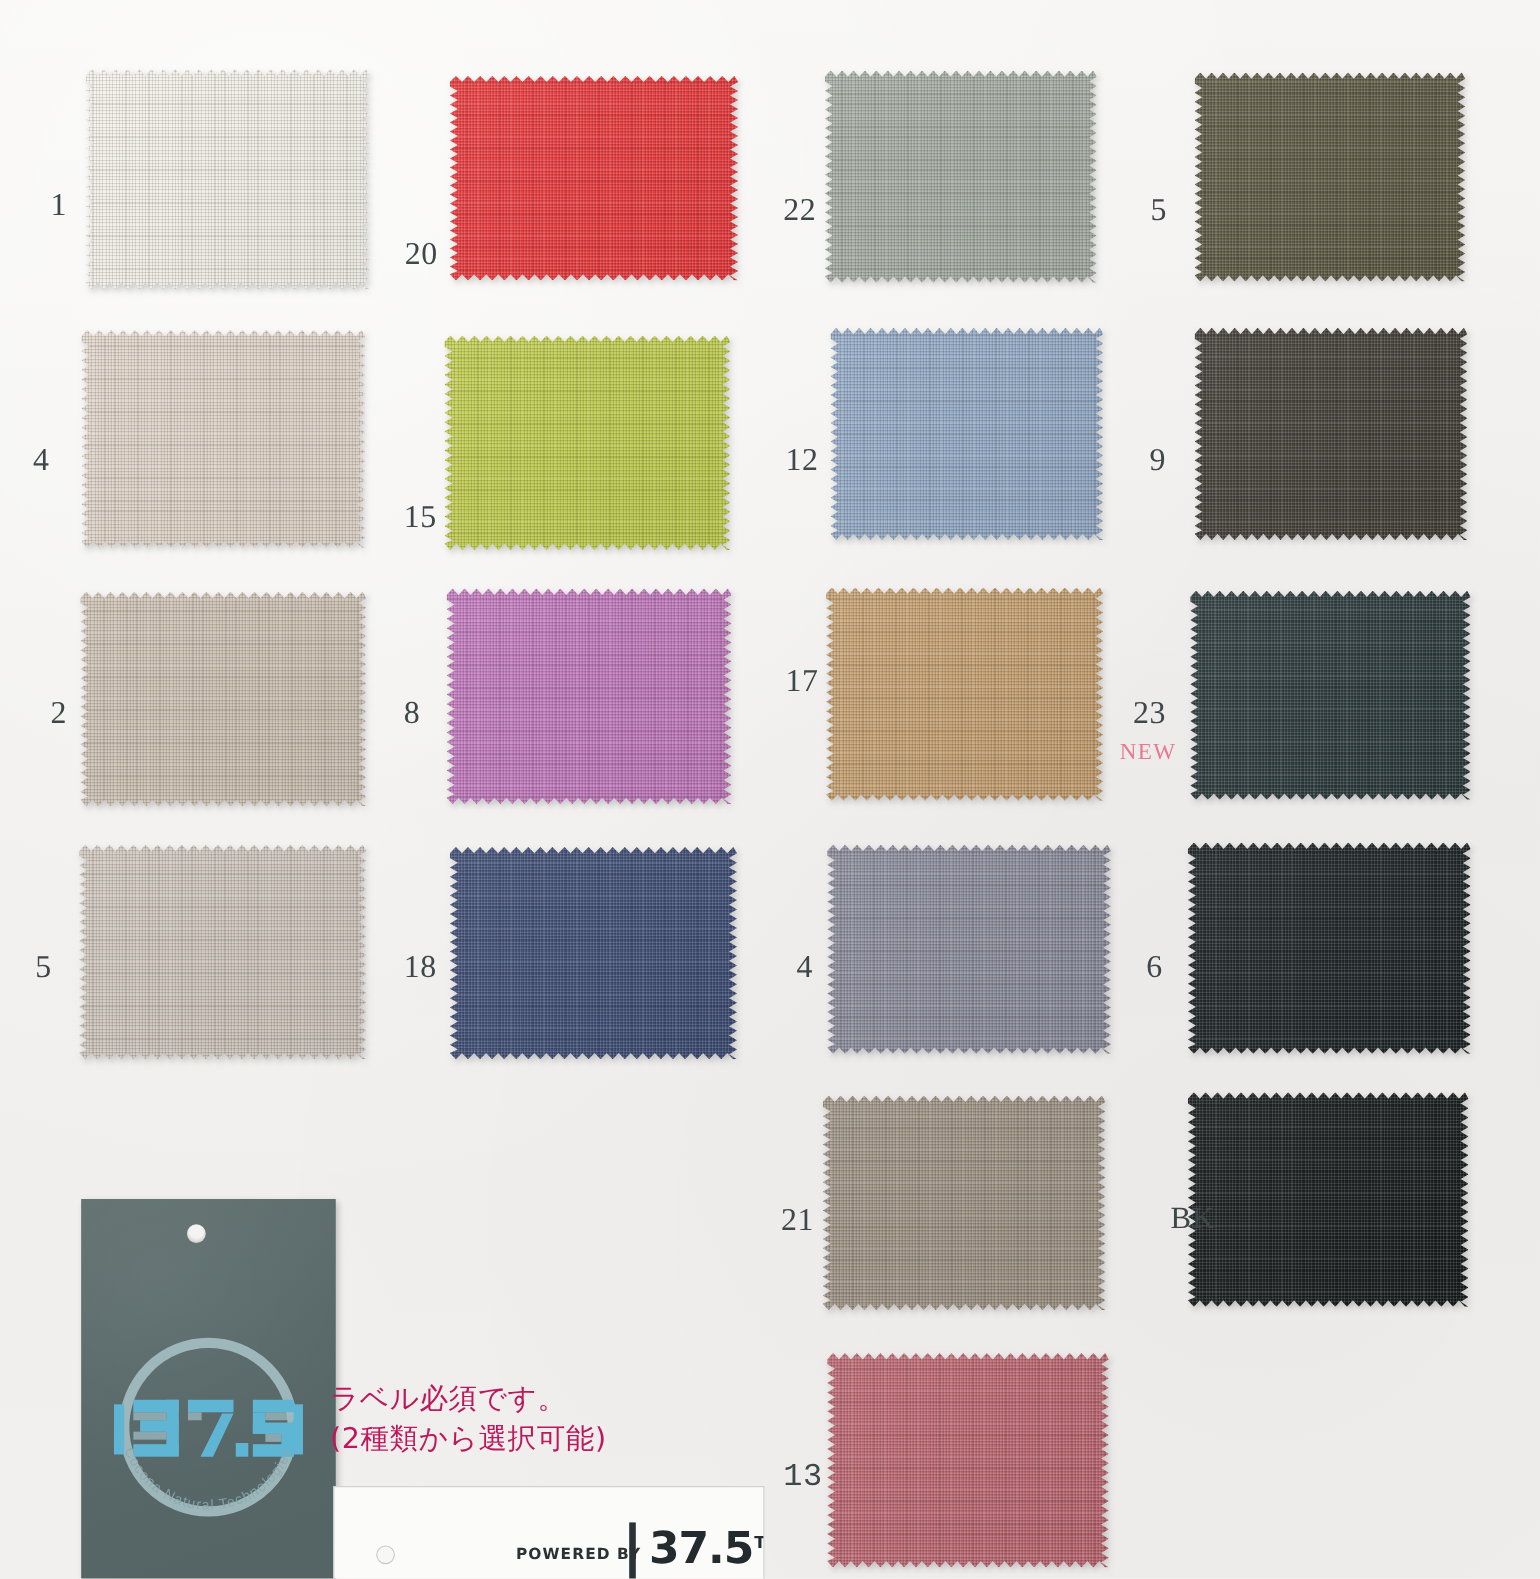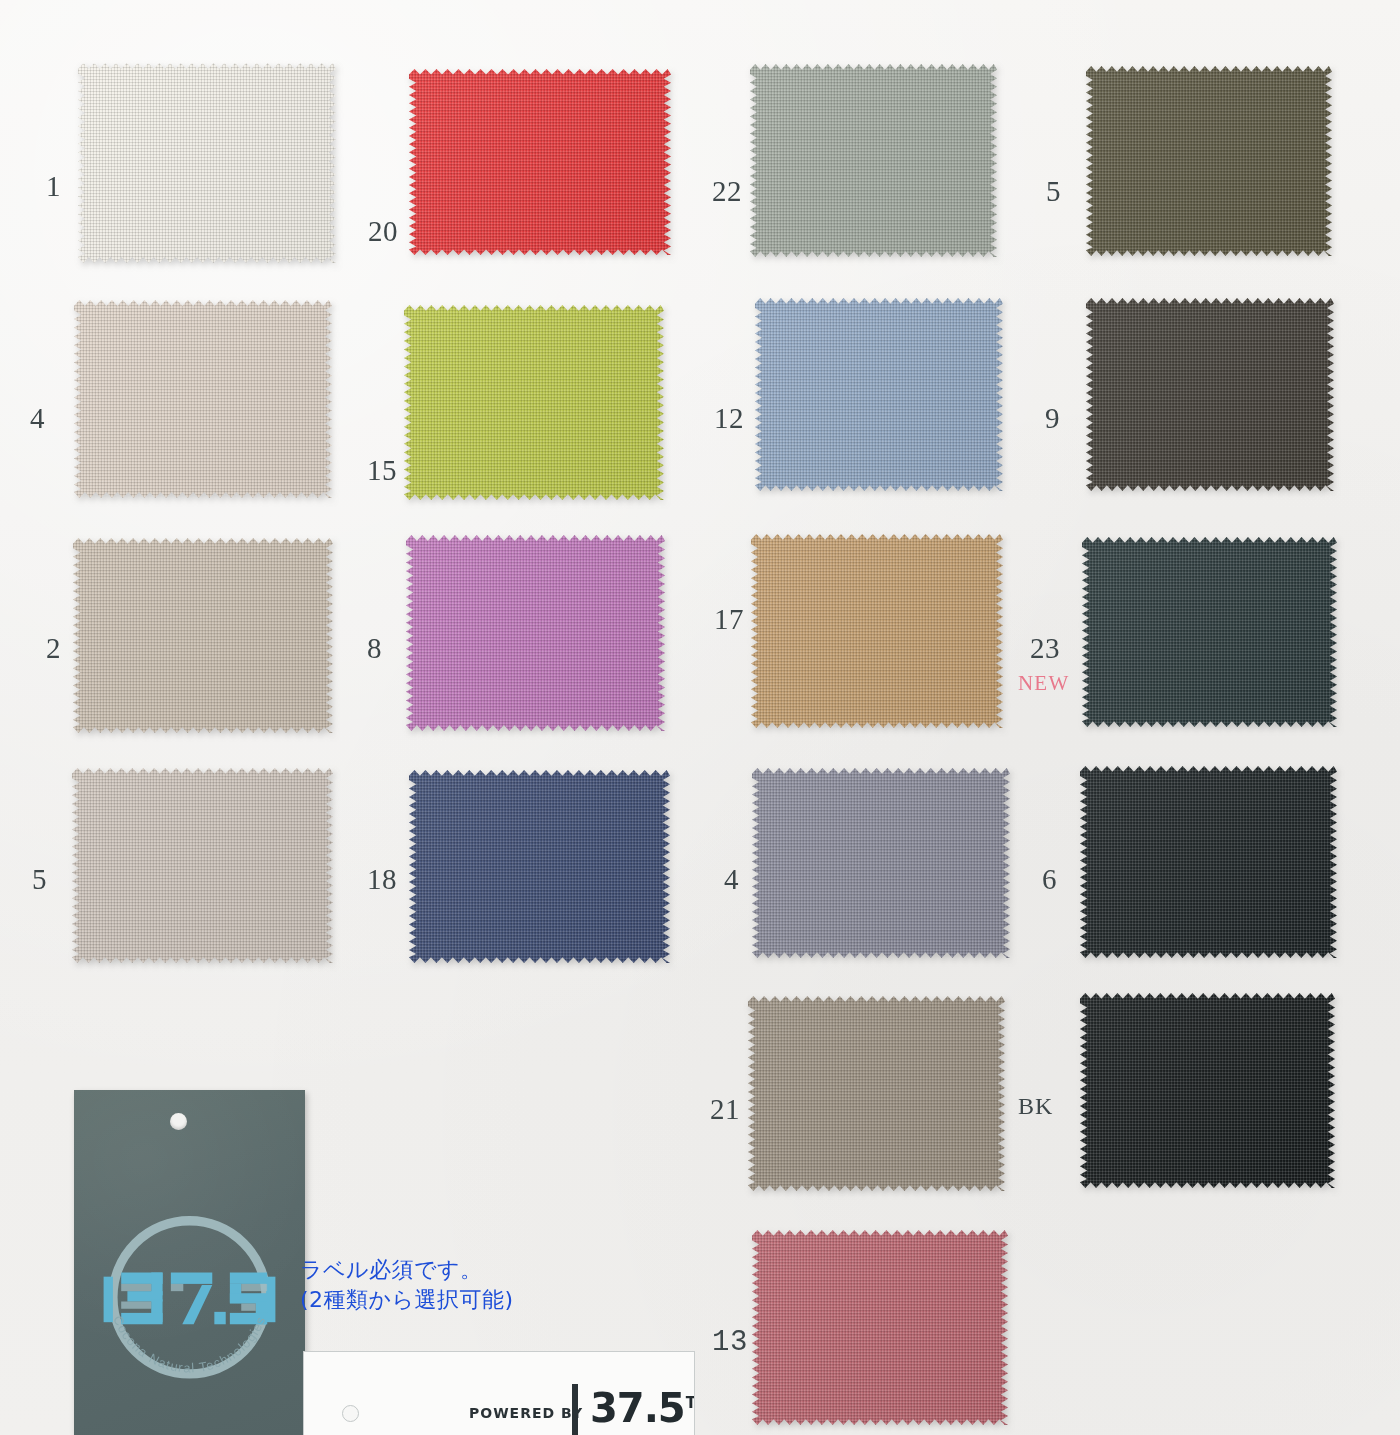--- a/index.html
+++ b/index.html
@@ -34,21 +34,21 @@
   .swatch-label {
     position: absolute;
     font-family: "Liberation Serif", serif;
     font-size: 29px;
     color: #3e474a;
     letter-spacing: 0.5px;
     line-height: 1;
     white-space: nowrap;
     text-align: right;
   }
-  .swatch-label.bk { font-size: 24px; letter-spacing: 1px; }
+  .swatch-label.bk { font-size: 28px; letter-spacing: 1px; margin-left: 46px; }
 
   .new-badge {
     position: absolute;
     font-family: "Liberation Serif", serif;
     font-size: 21px;
     color: #e8798c;
     letter-spacing: 1.2px;
     white-space: nowrap;
   }
 
@@ -138,23 +138,23 @@
     width: 207px; height: 207px;
   }
   .hangtag-logo svg { display: block; width: 100%; height: 100%; }
 
   
   .jp-note {
     position: absolute;
     left: 300px; top: 1255px;
     width: 420px;
     font-family: "DejaVu Sans", sans-serif;
-    font-size: 22px;
+    font-size: 26px;
     line-height: 1.38;
-    color: #1d4ed8;
+    color: #be185d;
     letter-spacing: 0.5px;
   }
   .jp-note div { white-space: nowrap; }
 
   
   .whitetag {
     position: absolute;
     left: 303px; top: 1351px;
     width: 392px; height: 120px;
     background: #fbfbfa;

